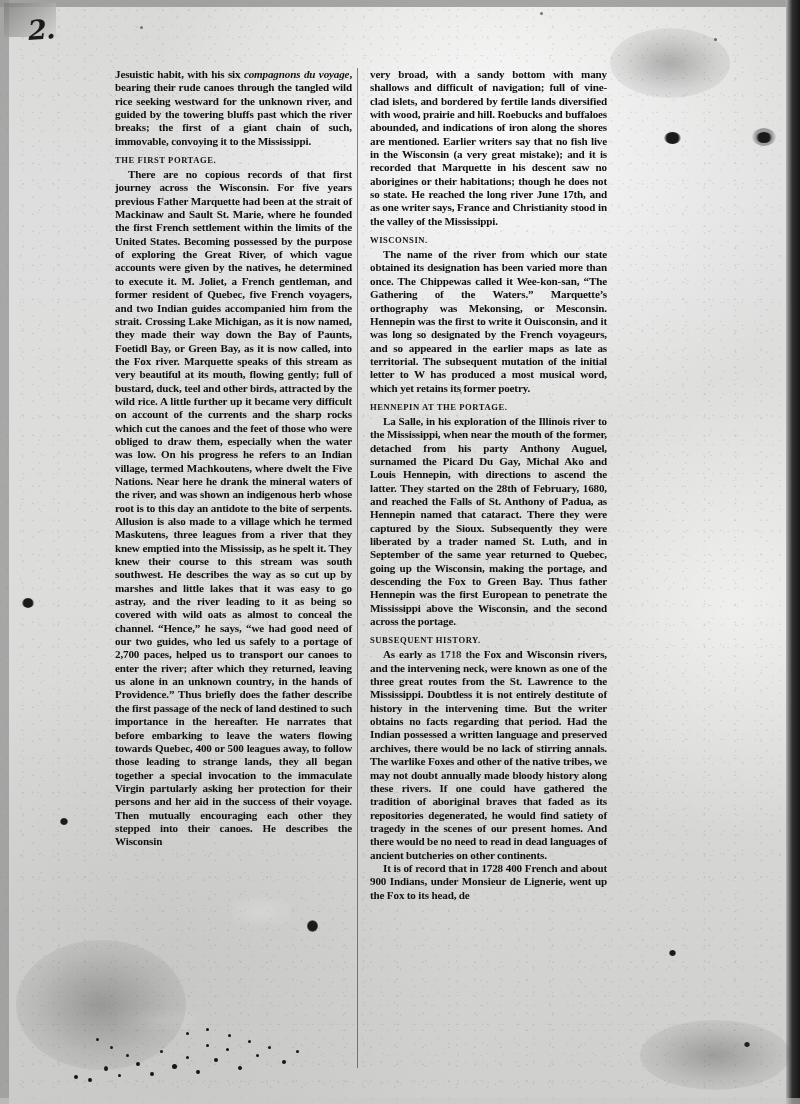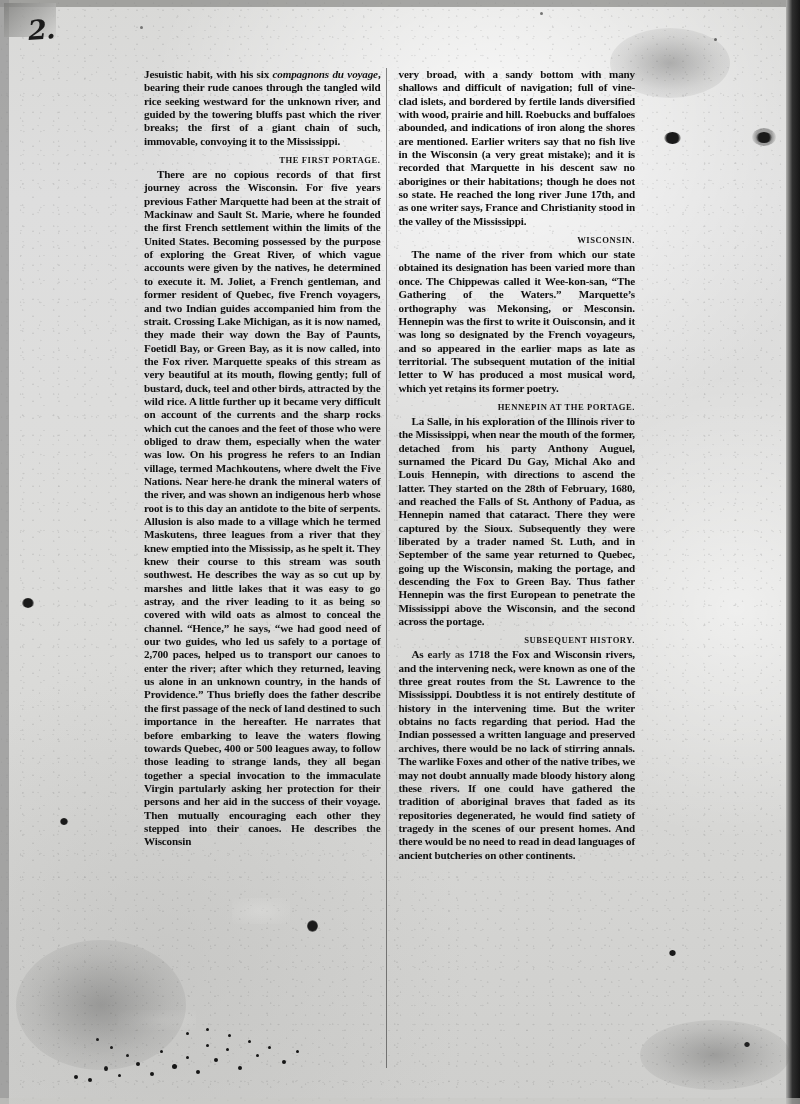--- a/index.html
+++ b/index.html
@@ -70,21 +70,21 @@
     width: 530px;
     height: 1000px;
     display: flex;
     gap: 0px;
   }
   .column {
     width: 237px;
     position: relative;
     padding: 0 5px;
   }
-  .col-left  { border-right: 1px solid rgba(40,40,40,0.55); margin-left: 29px; }
+  .col-left  { border-right: 1px solid rgba(40,40,40,0.55); }
   .col-right { padding-left: 12px; }
 
   p.para, p.cont {
     margin: 0;
     font-size: 11.1px;
     line-height: 13.35px;
     text-align: justify;
     text-justify: inter-word;
     color: #101010;
     font-weight: 700;
@@ -92,21 +92,21 @@
     word-spacing: -0.1px;
     -webkit-font-smoothing: none;
   }
   p.para { text-indent: 13px; }
   p.cont { text-indent: 0; }
 
   h2.section-head {
     margin: 7px 0 2px 0;
     font-size: 8.6px;
     line-height: 11px;
-    text-align: right;
+    text-align: left;
     font-weight: 700;
     letter-spacing: 0.55px;
     color: #131313;
     text-transform: uppercase;
   }
 
   em.it { font-style: italic; }
 
   
   .ink-speck {
@@ -159,20 +159,21 @@
         <p class="para">There are no copious records of that first journey across the Wisconsin. For five years previous Father Marquette had been at the strait of Mackinaw and Sault St. Marie, where he founded the first French settlement within the limits of the United States. Becoming possessed by the purpose of exploring the Great River, of which vague accounts were given by the natives, he determined to execute it. M. Joliet, a French gentleman, and former resident of Quebec, five French voyagers, and two Indian guides accompanied him from the strait. Crossing Lake Michigan, as it is now named, they made their way down the Bay of Paunts, Foetidl Bay, or Green Bay, as it is now called, into the Fox river. Marquette speaks of this stream as very beautiful at its mouth, flowing gently; full of bustard, duck, teel and other birds, attracted by the wild rice. A little further up it became very difficult on account of the currents and the sharp rocks which cut the canoes and the feet of those who were obliged to draw them, especially when the water was low. On his progress he refers to an Indian village, termed Machkoutens, where dwelt the Five Nations. Near here he drank the mineral waters of the river, and was shown an indigenous herb whose root is to this day an antidote to the bite of serpents. Allusion is also made to a village which he termed Maskutens, three leagues from a river that they knew emptied into the Mississip, as he spelt it. They knew their course to this stream was south southwest. He describes the way as so cut up by marshes and little lakes that it was easy to go astray, and the river leading to it as being so covered with wild oats as almost to conceal the channel. “Hence,” he says, “we had good need of our two guides, who led us safely to a portage of 2,700 paces, helped us to transport our canoes to enter the river; after which they returned, leaving us alone in an unknown country, in the hands of Providence.” Thus briefly does the father describe the first passage of the neck of land destined to such importance in the hereafter. He narrates that before embarking to leave the waters flowing towards Quebec, 400 or 500 leagues away, to follow those leading to strange lands, they all began together a special invocation to the immaculate Virgin partularly asking her protection for their persons and her aid in the success of their voyage. Then mutually encouraging each other they stepped into their canoes. He describes the Wisconsin</p>
       </div>
     <div class="column col-right" id="col-right">
         <p class="cont">very broad, with a sandy bottom with many shallows and difficult of navigation; full of vine-clad islets, and bordered by fertile lands diversified with wood, prairie and hill. Roebucks and buffaloes abounded, and indications of iron along the shores are mentioned. Earlier writers say that no fish live in the Wisconsin (a very great mistake); and it is recorded that Marquette in his descent saw no aborigines or their habitations; though he does not so state. He reached the long river June 17th, and as one writer says, France and Christianity stood in the valley of the Mississippi.</p>
         <h2 class="section-head">WISCONSIN.</h2>
         <p class="para">The name of the river from which our state obtained its designation has been varied more than once. The Chippewas called it Wee-kon-san, “The Gathering of the Waters.” Marquette’s orthography was Mekonsing, or Mesconsin. Hennepin was the first to write it Ouisconsin, and it was long so designated by the French voyageurs, and so appeared in the earlier maps as late as territorial. The subsequent mutation of the initial letter to W has produced a most musical word, which yet retains its former poetry.</p>
         <h2 class="section-head">HENNEPIN AT THE PORTAGE.</h2>
         <p class="para">La Salle, in his exploration of the Illinois river to the Mississippi, when near the mouth of the former, detached from his party Anthony Auguel, surnamed the Picard Du Gay, Michal Ako and Louis Hennepin, with directions to ascend the latter. They started on the 28th of February, 1680, and reached the Falls of St. Anthony of Padua, as Hennepin named that cataract. There they were captured by the Sioux. Subsequently they were liberated by a trader named St. Luth, and in September of the same year returned to Quebec, going up the Wisconsin, making the portage, and descending the Fox to Green Bay. Thus father Hennepin was the first European to penetrate the Mississippi above the Wisconsin, and the second across the portage.</p>
         <h2 class="section-head">SUBSEQUENT HISTORY.</h2>
         <p class="para">As early as 1718 the Fox and Wisconsin rivers, and the intervening neck, were known as one of the three great routes from the St. Lawrence to the Mississippi. Doubtless it is not entirely destitute of history in the intervening time. But the writer obtains no facts regarding that period. Had the Indian possessed a written language and preserved archives, there would be no lack of stirring annals. The warlike Foxes and other of the native tribes, we may not doubt annually made bloody history along these rivers. If one could have gathered the tradition of aboriginal braves that faded as its repositories degenerated, he would find satiety of tragedy in the scenes of our present homes. And there would be no need to read in dead languages of ancient butcheries on other continents.</p>
+        <p class="para">It is of record that in 1728 400 French and about 900 Indians, under Monsieur de Lignerie, went up the Fox to its head, de</p>
       </div>
 
   </div>
 
   <div class="blotch" style="left:664px; top:132px; width:17px; height:12px;"></div>
   <div class="blotch" style="left:756px; top:132px; width:16px; height:11px;"></div>
   <div class="blotch" style="left:752px; top:128px; width:24px; height:18px; opacity:.35;"></div>
   <div class="blotch" style="left:22px;  top:598px; width:12px; height:10px;"></div>
   <div class="blotch" style="left:60px;  top:818px; width:8px;  height:7px;"></div>
   <div class="blotch" style="left:307px; top:920px; width:11px; height:12px;"></div>

